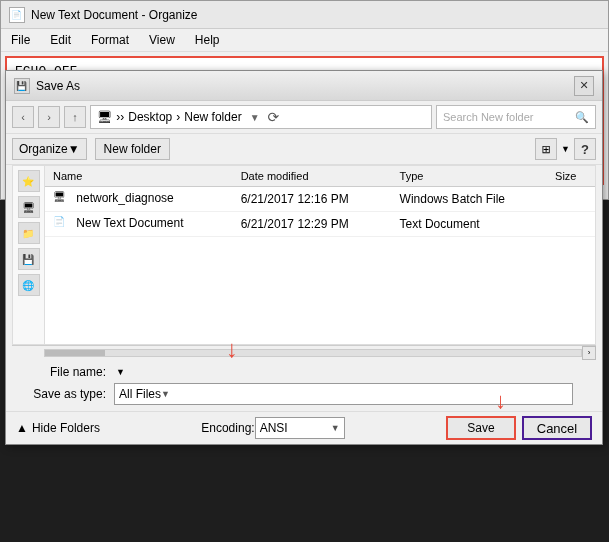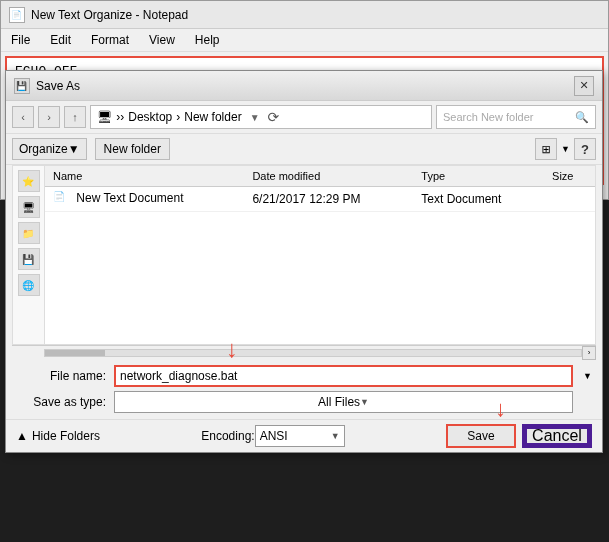--- a/index.html
+++ b/index.html
@@ -336,21 +336,21 @@
 
     .field-dropdown {
       flex: 1;
       height: 22px;
       border: 1px solid #999;
       padding: 0 4px;
       font-size: 12px;
       background: #fff;
       display: flex;
       align-items: center;
-      justify-content: center;
+      justify-content: flex-start;
     }
 
     .dropdown-arrow {
       font-size: 9px;
       color: #555;
     }
 
     
     .encoding-row {
       display: flex;
@@ -401,36 +401,36 @@
       cursor: pointer;
       font-size: 12px;
       display: flex;
       align-items: center;
       justify-content: center;
     }
 
     .cancel-btn {
       width: 70px;
       height: 24px;
-      border: 5px solid #4c1d95;
-      background: #e8e8e8;
-      cursor: pointer;
-      font-size: 16px;
+      border: 2px solid #4c1d95;
+      background: #e8e8e8;
+      cursor: pointer;
+      font-size: 13px;
       display: flex;
       align-items: center;
       justify-content: center;
     }
   </style>
 </head>
 <body>
 
 <div class="notepad-window">
   <div class="notepad-titlebar">
     <span class="notepad-icon">📄</span>
-    <span class="notepad-title">New Text Organize - Notepad</span>
+    <span class="notepad-title">New Text Document - Organize</span>
   </div>
   <div class="notepad-menubar">
     <span class="notepad-menu-item">File</span>
     <span class="notepad-menu-item">Edit</span>
     <span class="notepad-menu-item">Format</span>
     <span class="notepad-menu-item">View</span>
     <span class="notepad-menu-item">Help</span>
   </div>
   <div class="notepad-content">
     <div>ECHO OFF</div>
@@ -499,20 +499,29 @@
             <tr>
               <th>Name</th>
               <th>Date modified</th>
               <th>Type</th>
               <th>Size</th>
             </tr>
           </thead>
           <tbody>
             <tr>
               <td>
+                <span class="file-icon">🖥</span>
+                <span>network_diagnose</span>
+              </td>
+              <td>6/21/2017 12:16 PM</td>
+              <td>Windows Batch File</td>
+              <td></td>
+            </tr>
+            <tr>
+              <td>
                 <span class="file-icon">📄</span>
                 <span>New Text Document</span>
               </td>
               <td>6/21/2017 12:29 PM</td>
               <td>Text Document</td>
               <td></td>
             </tr>
           </tbody>
         </table>
       </div>
@@ -525,23 +534,20 @@
       <div style="width:14px;height:14px;background:#e8e8e8;border:1px solid #bbb;display:flex;align-items:center;justify-content:center;font-size:8px;cursor:pointer;">›</div>
     </div>
 
     <div class="dialog-bottom">
 
       <div style="position:relative;">
 
         <div style="position:absolute;top:-30px;left:210px;color:#e74c3c;font-size:24px;font-weight:bold;">↓</div>
         <div class="field-row">
           <span class="field-label">File name:</span>
-          <div class="field-input">
-            <span>network_diagnose.bat</span>
-          </div>
           <span style="font-size:9px;margin-left:2px;">▼</span>
         </div>
       </div>
       <div class="field-row">
         <span class="field-label">Save as type:</span>
         <div class="field-dropdown">
           <span>All Files</span>
           <span class="dropdown-arrow">▼</span>
         </div>
         <span style="font-size:9px;margin-left:2px;visibility:hidden;">▼</span>

